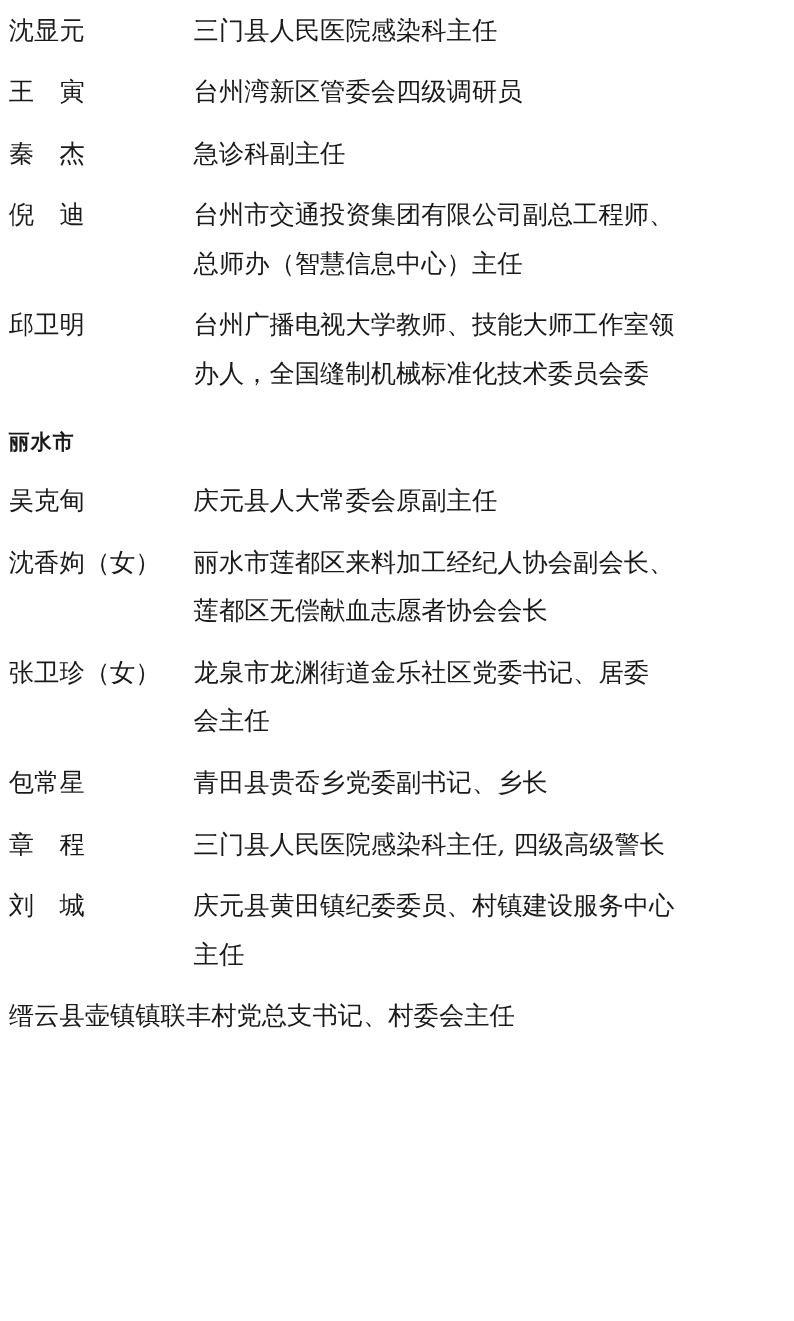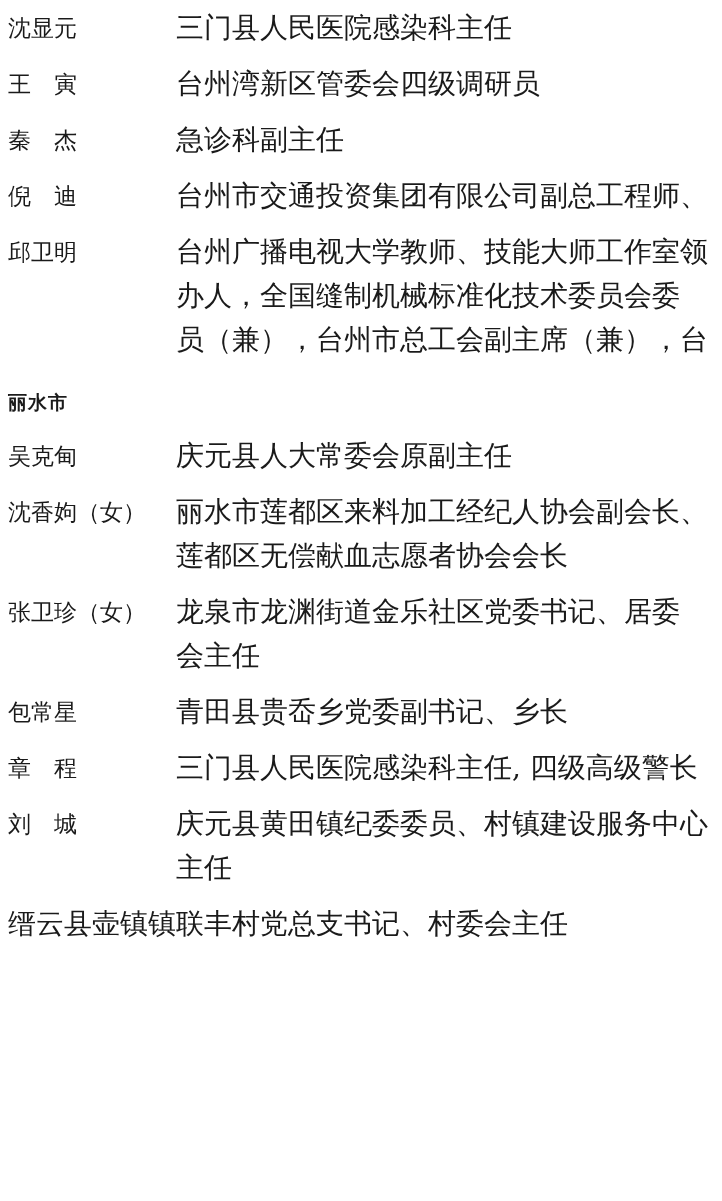--- a/index.html
+++ b/index.html
@@ -28,21 +28,21 @@
   .entry .name {
     width: 168px;
     flex: 0 0 168px;
     font-size: 23px;
     line-height: 44px;
     letter-spacing: 0px;
     white-space: nowrap;
   }
   .entry .desc {
     flex: 1 1 auto;
-    font-size: 28px;
+    font-size: 23px;
     line-height: 44px;
     text-align: justify;
     text-justify: inter-character;
   }
   .entry .desc .line {
     display: block;
     white-space: nowrap;
   }
   .section-heading {
     font-family: "DejaVu Sans", "Liberation Sans", sans-serif;
@@ -74,28 +74,28 @@
       <div class="entry">
         <div class="name">秦　杰</div>
         <div class="desc">
           <span class="line">急诊科副主任</span>
         </div>
       </div>
       <div class="entry">
         <div class="name">倪　迪</div>
         <div class="desc">
           <span class="line">台州市交通投资集团有限公司副总工程师、</span>
+          <span class="line">总师办（智慧信息中心）主任</span>
         </div>
       </div>
       <div class="entry">
         <div class="name">邱卫明</div>
         <div class="desc">
           <span class="line">台州广播电视大学教师、技能大师工作室领</span>
           <span class="line">办人，全国缝制机械标准化技术委员会委</span>
-          <span class="line">员（兼），台州市总工会副主席（兼），台</span>
         </div>
       </div>
     </div>
 
   <div class="section-heading">丽水市</div>
 
   <div id="list-bottom">
       <div class="entry">
         <div class="name">吴克甸</div>
         <div class="desc">

